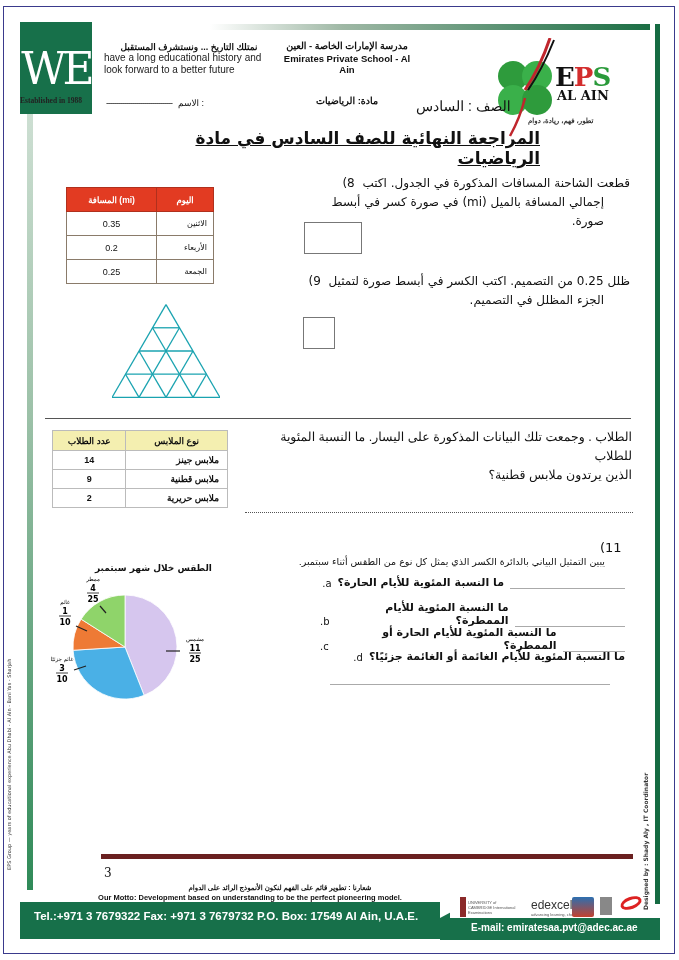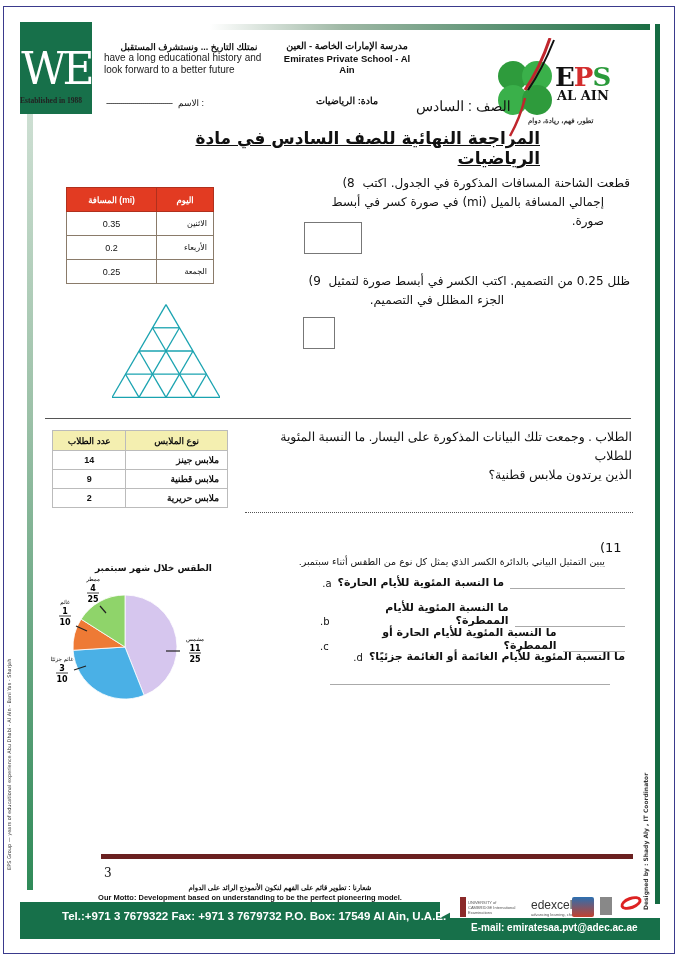--- a/index.html
+++ b/index.html
@@ -73,21 +73,21 @@
   .side-right span { position: absolute; left: 0; top: 0; transform-origin: 0 0; transform: rotate(-90deg) translate(-120px, 2px); font-size: 6px; font-weight: bold; white-space: nowrap; color: #333; display: block; width: 120px; }
 
   .bottom-rule { position: absolute; left: 101px; top: 854px; width: 532px; height: 5px; background: #6a2020; }
   .page-num { position: absolute; left: 104px; top: 866px; font-size: 12px; font-family: "DejaVu Serif", serif; }
   .motto-ar2 { position: absolute; left: 120px; top: 884px; width: 320px; text-align: center; font-size: 7px; font-weight: bold; direction: rtl; font-family: "Liberation Sans", sans-serif; }
   .motto-en2 { position: absolute; left: 60px; top: 893px; width: 380px; text-align: center; font-size: 7.5px; font-weight: bold; font-family: "Liberation Sans", sans-serif; }
 
   .footer-band { position: absolute; left: 20px; top: 902px; width: 430px; height: 37px; background: #17704a; }
   .footer-band2 { position: absolute; left: 440px; top: 918px; width: 220px; height: 22px; background: #17704a; }
   .footer-slope { position: absolute; left: 440px; top: 902px; width: 0; height: 0; border-top: 16px solid #fff; border-right: 30px solid transparent; }
-  .tel { position: absolute; left: 34px; top: 910px; font-size: 11.5px; font-weight: bold; color: #fff; font-family: "Liberation Sans", sans-serif; margin-left: 28px; }
+  .tel { position: absolute; left: 34px; top: 910px; font-size: 11.5px; font-weight: bold; color: #fff; font-family: "Liberation Sans", sans-serif; }
   .email { position: absolute; left: 471px; top: 922px; font-size: 10px; font-weight: bold; color: #fff; font-family: "Liberation Sans", sans-serif; }
 
   .accred { position: absolute; top: 897px; height: 20px; display: flex; align-items: center; font-family: "Liberation Sans", sans-serif; }
   .cambridge { left: 460px; width: 60px; font-size: 4px; color: #555; border-left: 6px solid #8b2a2a; padding-left: 2px; line-height: 5px; }
   .edexcel { left: 520px; font-size: 12px; color: #333; margin-left: 11px; }
   .edexcel small { font-size: 4px; color: #555; display: block; }
   .adec { left: 572px; width: 22px; height: 20px; background: linear-gradient(180deg,#2c6fb0,#c2412f); border-radius: 2px; }
   .bldg { left: 600px; width: 12px; height: 18px; background: #888; }
   .swoosh { left: 620px; width: 22px; height: 12px; border-radius: 50%; border: 3px solid #d22; transform: rotate(-20deg); }
 </style>
@@ -161,21 +161,21 @@
       </tr>
     <tr>
         <td>0.25</td>
         <td class="day">الجمعة</td>
       </tr>
   </tbody>
 </table>
 
 <div class="q" style="left:270px; top:272px; width:360px;">
   <div><span>ظلل 0.25 من التصميم. اكتب الكسر في أبسط صورة لتمثيل</span>&nbsp;&nbsp;<span class="qnum">9)</span></div>
-  <div style="padding-right:26px;text-align:center;">الجزء المظلل في التصميم.</div>
+  <div style="padding-right:26px;">الجزء المظلل في التصميم.</div>
 </div>
 <div class="ans-box" style="left:303px; top:317px; width:32px; height:32px;"></div>
 
 <svg style="position:absolute; left:112px; top:303px; width:108px; height:96px;" viewBox="0 0 100 88" id="tri-svg">
     <line x1="50" y1="1" x2="100" y2="87" stroke="#1aa3b0" stroke-width="1.2"></line>
     <line x1="50" y1="1" x2="0" y2="87" stroke="#1aa3b0" stroke-width="1.2"></line>
     <line x1="37.5" y1="22.5" x2="62.5" y2="22.5" stroke="#1aa3b0" stroke-width="1.2"></line>
     <line x1="37.5" y1="22.5" x2="75" y2="87" stroke="#1aa3b0" stroke-width="1.2"></line>
     <line x1="62.5" y1="22.5" x2="25" y2="87" stroke="#1aa3b0" stroke-width="1.2"></line>
     <line x1="25" y1="44" x2="75" y2="44" stroke="#1aa3b0" stroke-width="1.2"></line>

